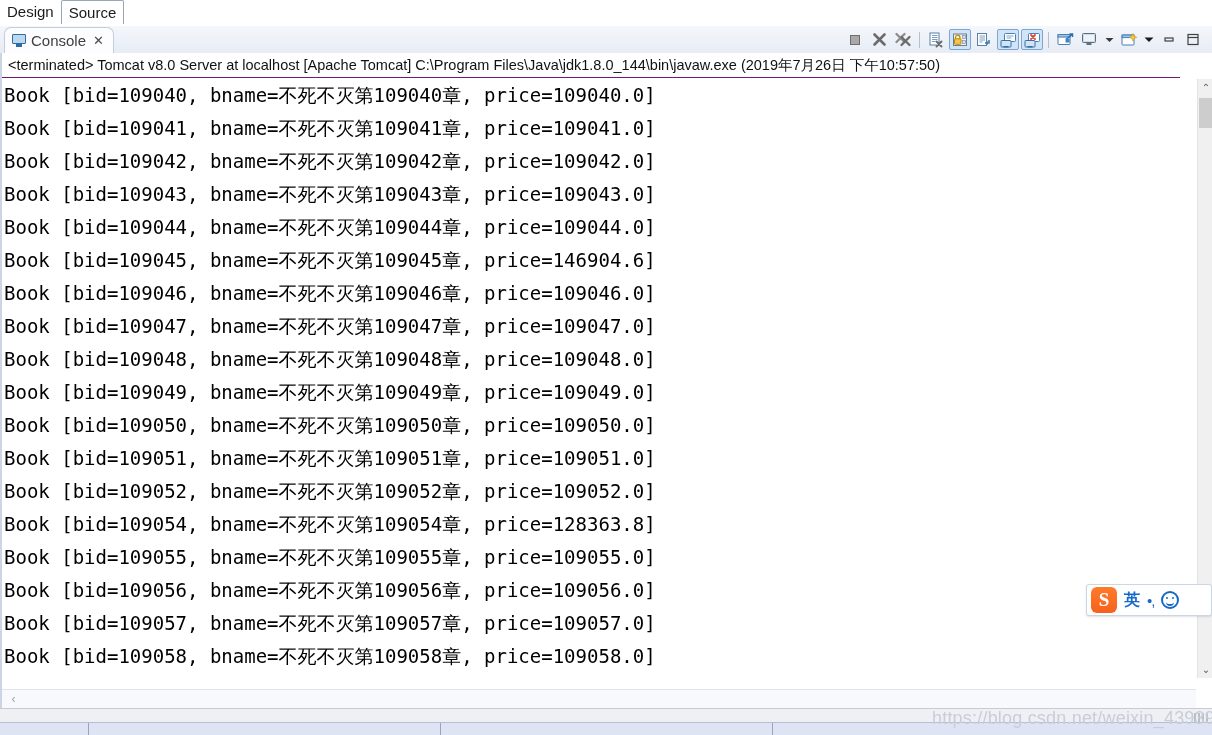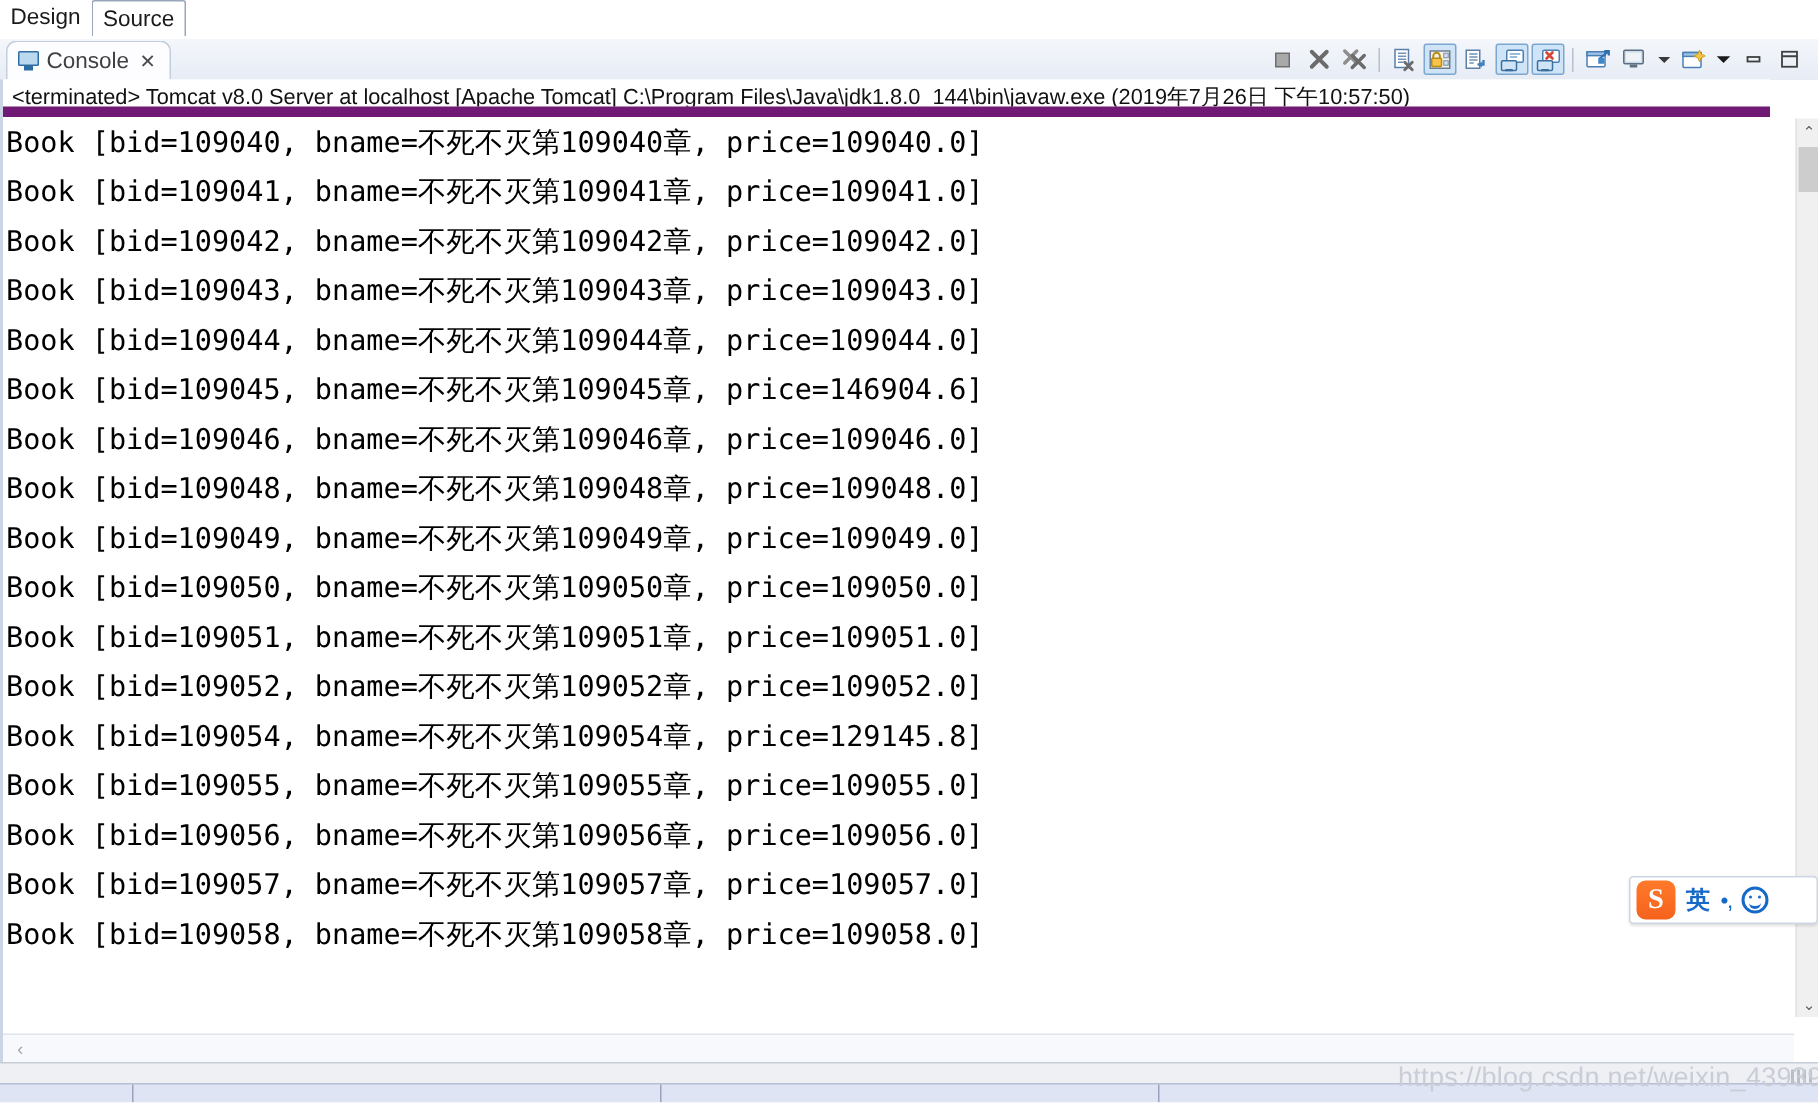--- a/index.html
+++ b/index.html
@@ -117,21 +117,21 @@
     background: #ffffff;
   }
   .status-line {
     height: 25px;
     padding-left: 6px;
     font-size: 14.5px;
     color: #111111;
     line-height: 25px;
     white-space: nowrap;
     background: #ffffff;
-    border-bottom: 7px solid #701a75;
+    border-bottom: 1px solid #701a75;
     box-sizing: border-box;
     overflow: hidden;
   }
   .console-lines {
     position: absolute; left: 0; top: 26px;
     width: 1178px; height: 599px;
     overflow: hidden;
     padding-left: 2px;
     box-sizing: border-box;
   }
@@ -402,26 +402,27 @@
       </div>
 
       <div class="console-lines">
         <div class="cline">Book [bid=109040, bname=不死不灭第109040章, price=109040.0]</div>
         <div class="cline">Book [bid=109041, bname=不死不灭第109041章, price=109041.0]</div>
         <div class="cline">Book [bid=109042, bname=不死不灭第109042章, price=109042.0]</div>
         <div class="cline">Book [bid=109043, bname=不死不灭第109043章, price=109043.0]</div>
         <div class="cline">Book [bid=109044, bname=不死不灭第109044章, price=109044.0]</div>
         <div class="cline">Book [bid=109045, bname=不死不灭第109045章, price=146904.6]</div>
         <div class="cline">Book [bid=109046, bname=不死不灭第109046章, price=109046.0]</div>
+        <div class="cline">Book [bid=109047, bname=不死不灭第109047章, price=109047.0]</div>
         <div class="cline">Book [bid=109048, bname=不死不灭第109048章, price=109048.0]</div>
         <div class="cline">Book [bid=109049, bname=不死不灭第109049章, price=109049.0]</div>
         <div class="cline">Book [bid=109050, bname=不死不灭第109050章, price=109050.0]</div>
         <div class="cline">Book [bid=109051, bname=不死不灭第109051章, price=109051.0]</div>
         <div class="cline">Book [bid=109052, bname=不死不灭第109052章, price=109052.0]</div>
-        <div class="cline">Book [bid=109054, bname=不死不灭第109054章, price=129145.8]</div>
+        <div class="cline">Book [bid=109054, bname=不死不灭第109054章, price=128363.8]</div>
         <div class="cline">Book [bid=109055, bname=不死不灭第109055章, price=109055.0]</div>
         <div class="cline">Book [bid=109056, bname=不死不灭第109056章, price=109056.0]</div>
         <div class="cline">Book [bid=109057, bname=不死不灭第109057章, price=109057.0]</div>
         <div class="cline">Book [bid=109058, bname=不死不灭第109058章, price=109058.0]</div>
       </div>
 
       <div class="vscroll">
         <div class="vs-arrow">⌃</div>
         <div class="vs-thumb"></div>
         <div class="vs-arrow bottom">⌄</div>

